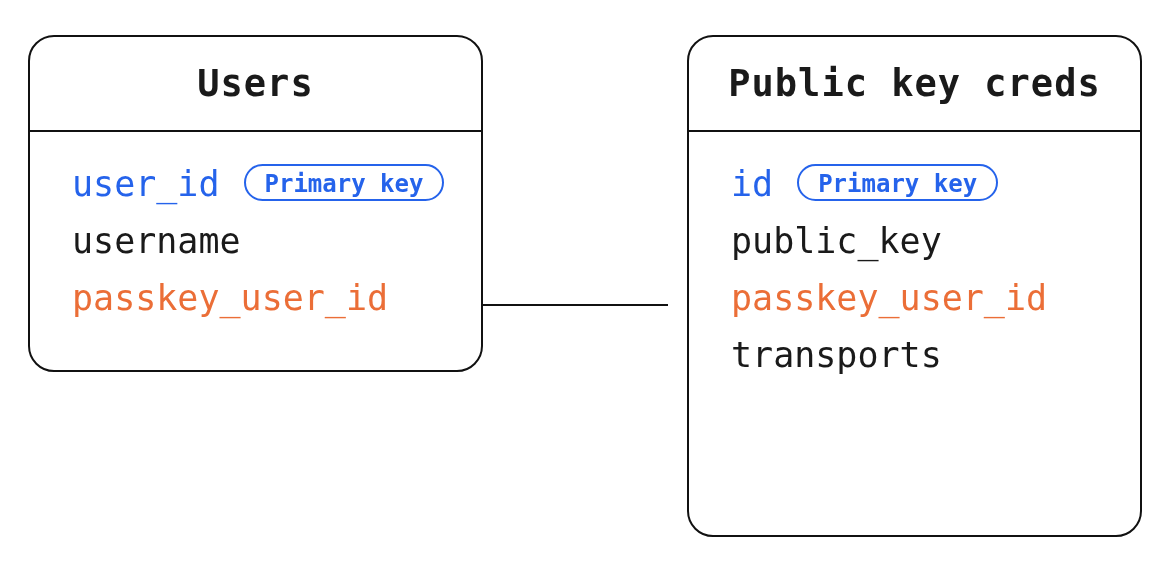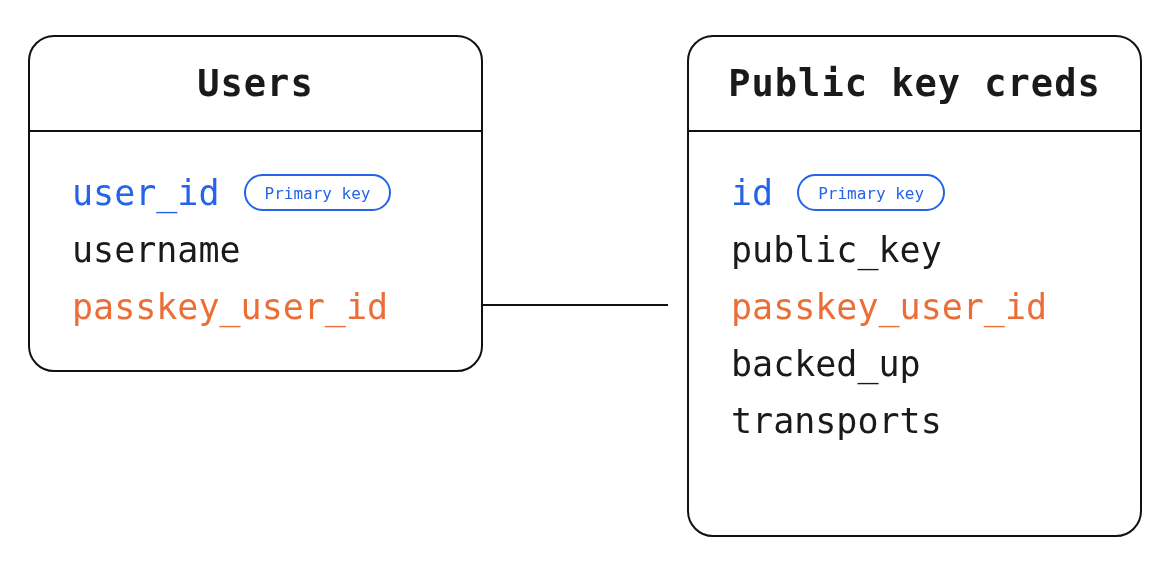--- a/index.html
+++ b/index.html
@@ -46,41 +46,41 @@
     font-size: 37px;
     letter-spacing: 1px;
     color: var(--text-black, #1a1a1a);
   }
   .table-body {
     padding: 32px 0 0 42px;
   }
   .field-row {
     height: 57px;
     display: flex;
-    align-items: center;
+    align-items: flex-start;
   }
   .field-name {
     font-size: 35px;
     white-space: pre;
   }
   .role-primary-key { color: var(--primary-key-blue, #2563eb); }
   .role-normal      { color: var(--text-black, #1a1a1a); }
   .role-foreign-key { color: var(--fk-orange, #eb6e37); }
   .pk-badge {
     margin-left: 24px;
     display: inline-flex;
     align-items: center;
     box-sizing: border-box;
     height: 37px;
     padding: 4px 19px 2px 19px;
     border: 2px solid var(--primary-key-blue, #2563eb);
     border-radius: 20px;
     color: var(--primary-key-blue, #2563eb);
-    font-weight: normal;
-    font-size: 16px;
+    font-weight: bold;
+    font-size: 24px;
     white-space: pre;
   }
   .connector {
     position: absolute;
     left: 481px;
     top: 304px;
     width: 187px;
     height: 2px;
     background: var(--border-black, #111111);
   }
@@ -115,21 +115,18 @@
         <span class="field-name role-primary-key">id</span>
         <span class="pk-badge">Primary key</span>
       </div>
       <div class="field-row">
         <span class="field-name role-normal">public_key</span>
       </div>
       <div class="field-row">
         <span class="field-name role-foreign-key">passkey_user_id</span>
       </div>
       <div class="field-row">
-        <span class="field-name role-normal">backed_up</span>
-      </div>
-      <div class="field-row">
         <span class="field-name role-normal">transports</span>
       </div>
     </div>
   </div>
 
 </div>
 
 </body></html>

